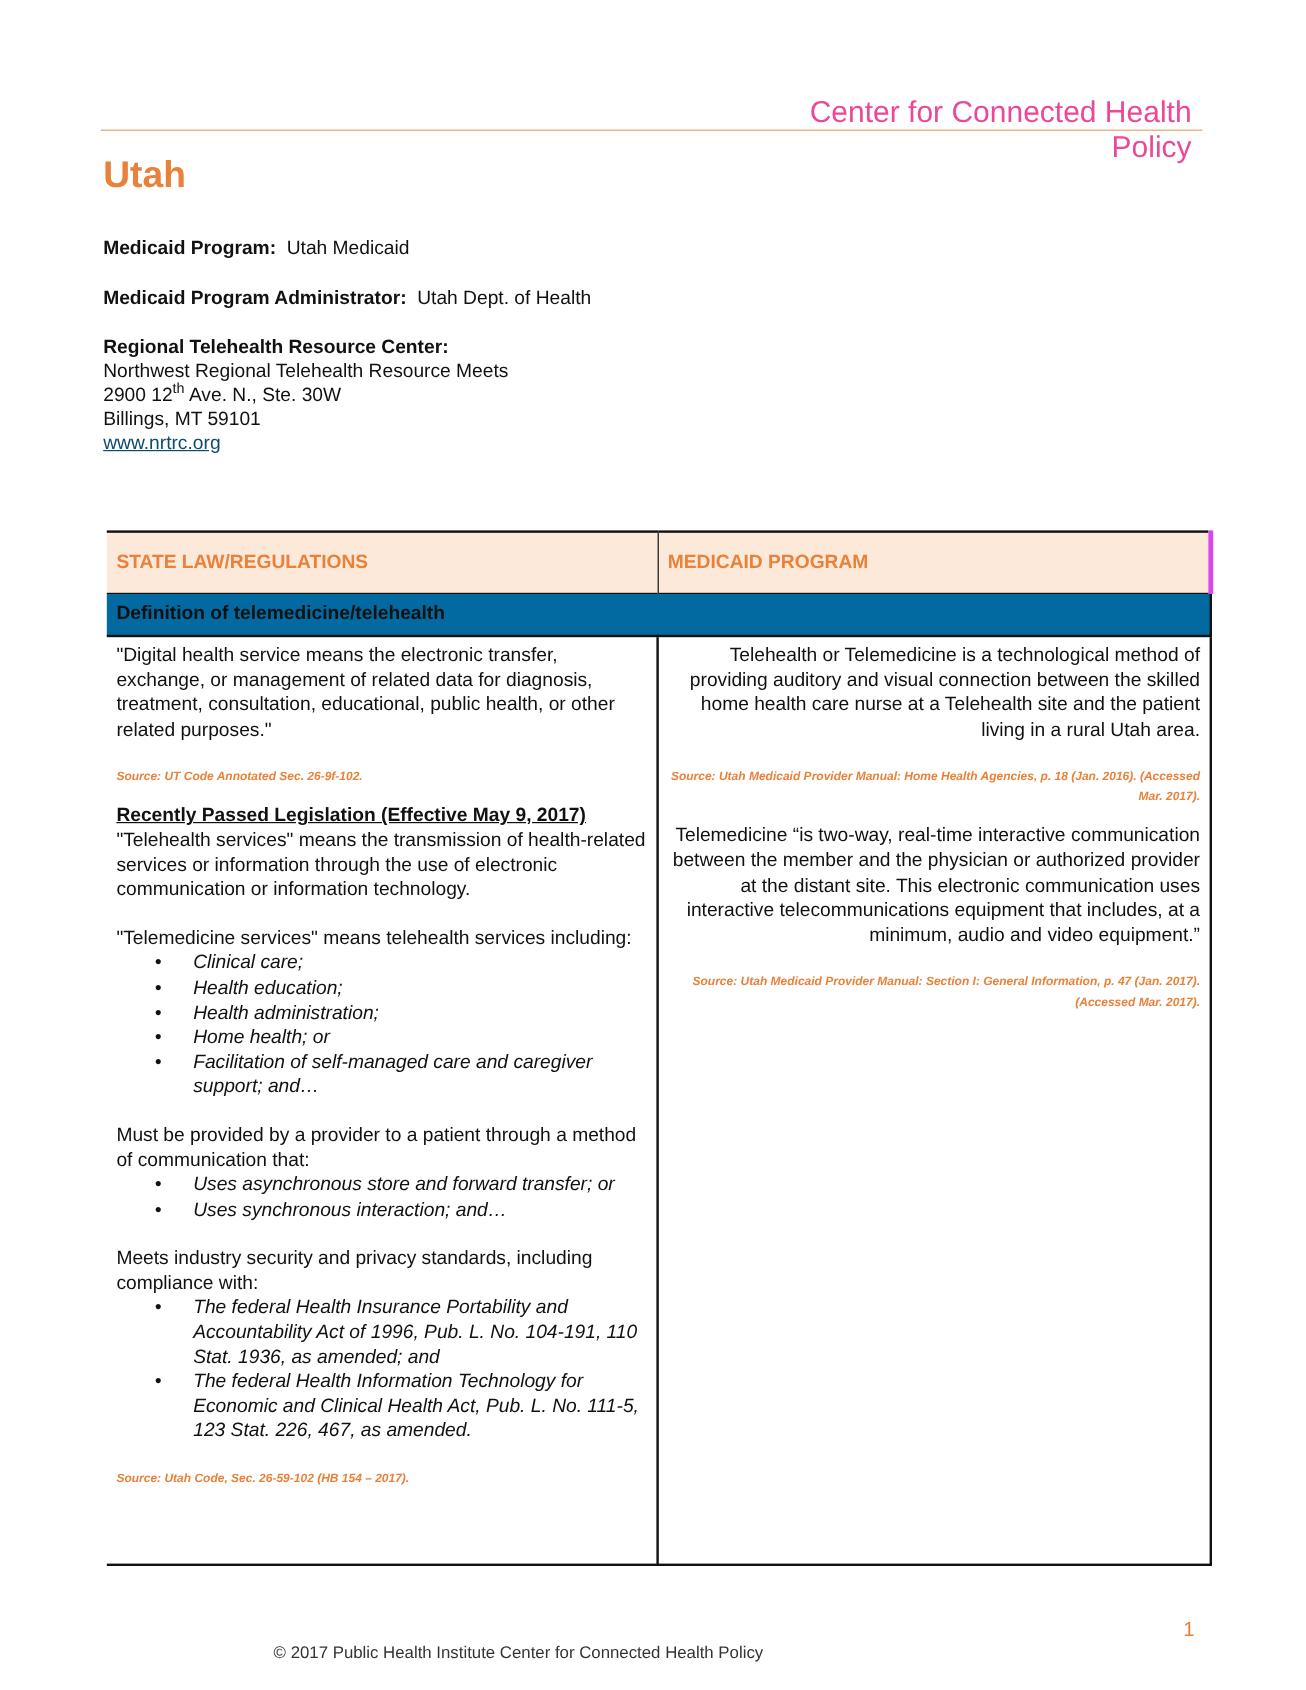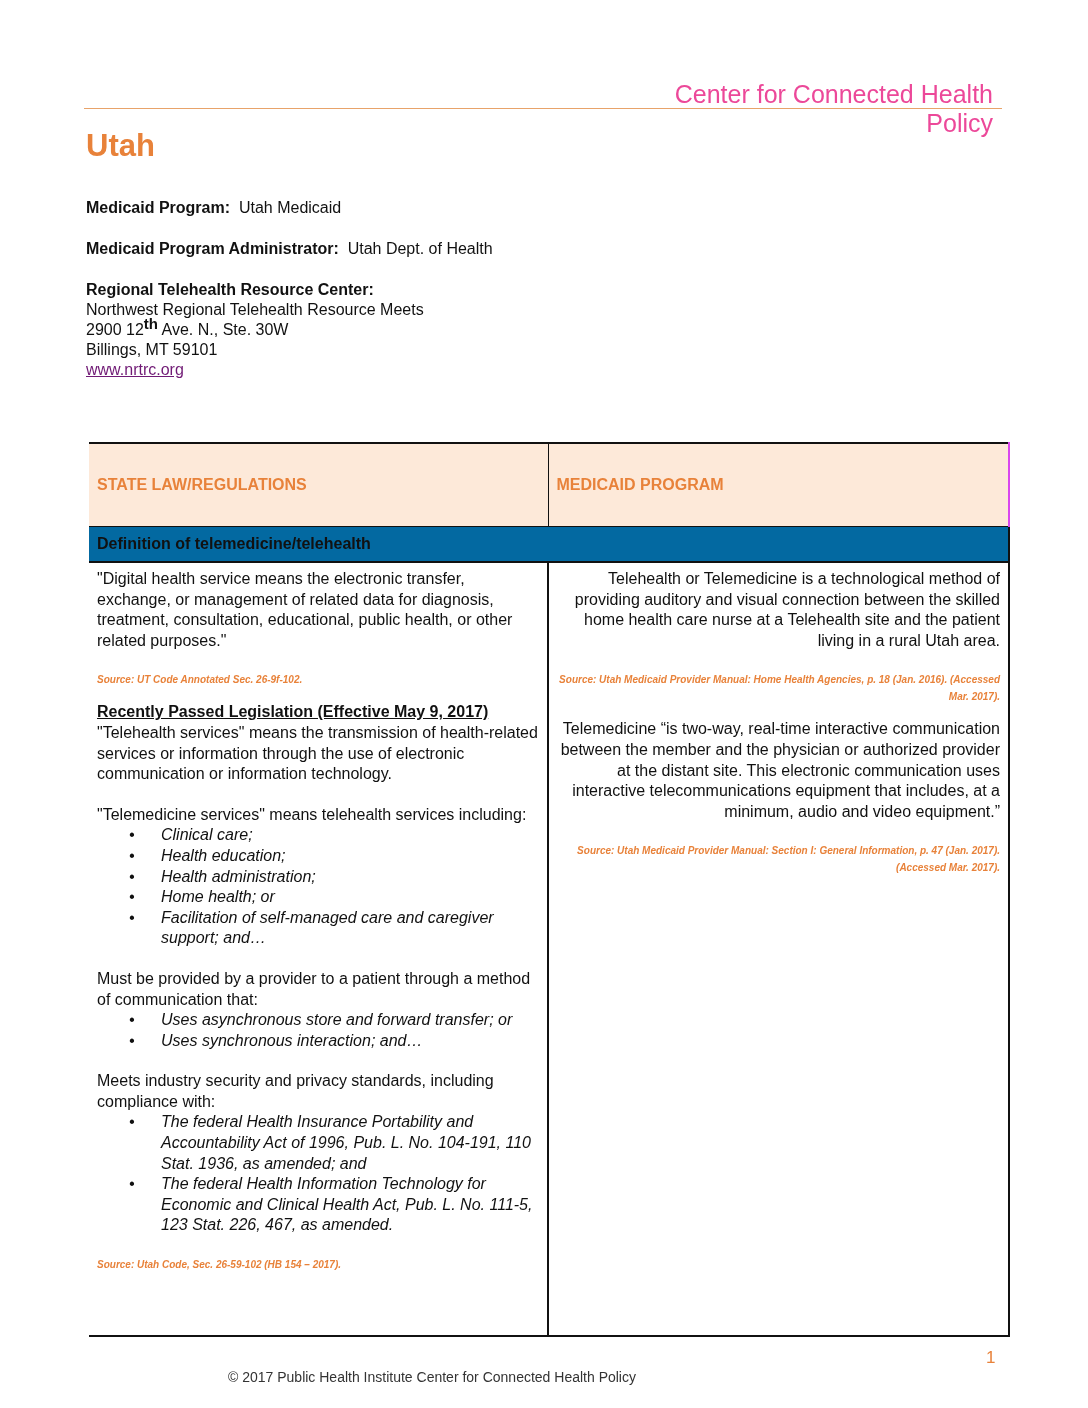--- a/index.html
+++ b/index.html
@@ -2,27 +2,27 @@
 <html><head>
 <meta charset="utf-8">
 <style>
   html, body { margin: 0; padding: 0; background: #ffffff; }
   body { width: 1088px; height: 1408px; position: relative; font-family: "Liberation Sans", sans-serif; color: #111; overflow: hidden; }
   .header-brand { position: absolute; left: 631px; top: 80px; width: 362px; text-align: right; color: #ec4899; font-size: 25px; }
   .header-rule { position: absolute; left: 84px; top: 108px; width: 918px; height: 1px; background: #e8a36a; }
   .state-title { position: absolute; left: 86px; top: 128px; font-size: 31px; font-weight: bold; color: #e8823a; margin: 0; }
   .info { position: absolute; left: 86px; font-size: 16px; line-height: 20px; }
   .info b { font-weight: bold; }
-  .info a { color: #701a75; text-decoration: underline; }
-  .info sup { font-size: 15px; line-height: 0; font-weight: bold; }
+  .info a { color: #0c4a6e; text-decoration: underline; }
+  .info sup { font-size: 12px; line-height: 0; }
   table.main { position: absolute; left: 89px; top: 442px; width: 920px; border-collapse: collapse; table-layout: fixed; }
   table.main td { vertical-align: top; }
-  .th { background: #fde9d9; color: #e8823a; font-weight: bold; font-size: 16px; height: 50px; vertical-align: middle !important; padding: 16px 8px; border-top: 2px solid #111; }
+  .th { background: #fde9d9; color: #e8823a; font-weight: bold; font-size: 16px; height: 50px; vertical-align: middle !important; padding: 0 8px; border-top: 2px solid #111; }
   .th.left { border-right: 1px solid #111; }
-  .th.right { border-right: 2px solid #d946ef; }
+  .th.right { border-right: 4px solid #d946ef; }
   .section { background: #0369a1; font-weight: bold; font-size: 16px; padding: 8px 8px; border-top: 1px solid #111; border-bottom: 2px solid #111; border-right: 2px solid #111; }
   .cell { font-size: 16px; line-height: 20.6px; padding: 6px 8px 6px 8px; border-bottom: 2px solid #111; }
   .cell.left { border-right: 2px solid #111; height: 760px; }
   .cell.right { border-right: 2px solid #111; text-align: right; }
   .cell p { margin: 0 0 20px 0; }
   .src { color: #e8823a; font-style: italic; font-weight: bold; font-size: 10px; line-height: 17px; margin: 0 0 14px 0 !important; }
   .legis-title { font-weight: bold; text-decoration: underline; margin: 0 !important; }
   ul.bl { list-style: none; margin: 0 0 20px 0; padding: 0; font-style: italic; }
   ul.bl li { position: relative; padding-left: 64px; }
   ul.bl li::before { content: "\2022"; position: absolute; left: 32px; top: 0; }

